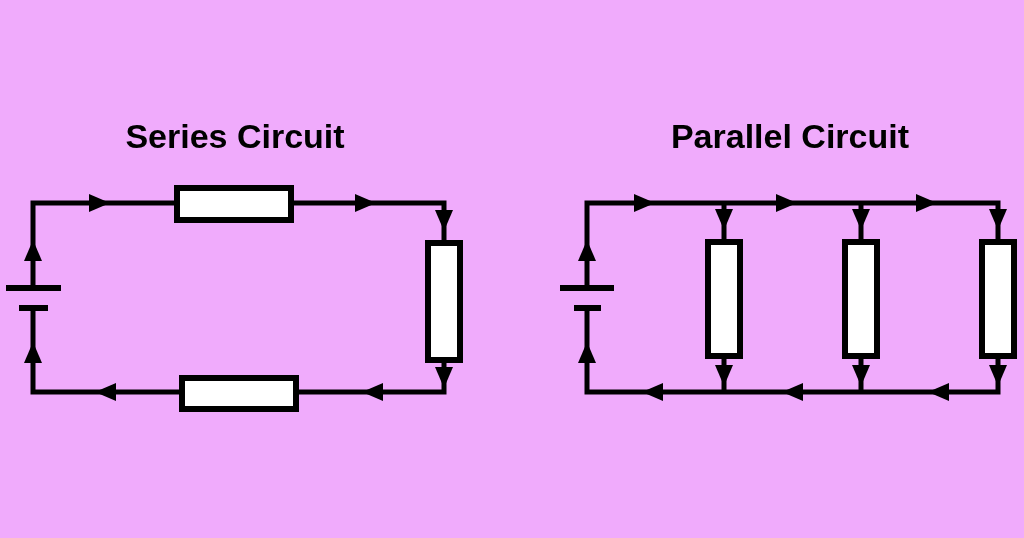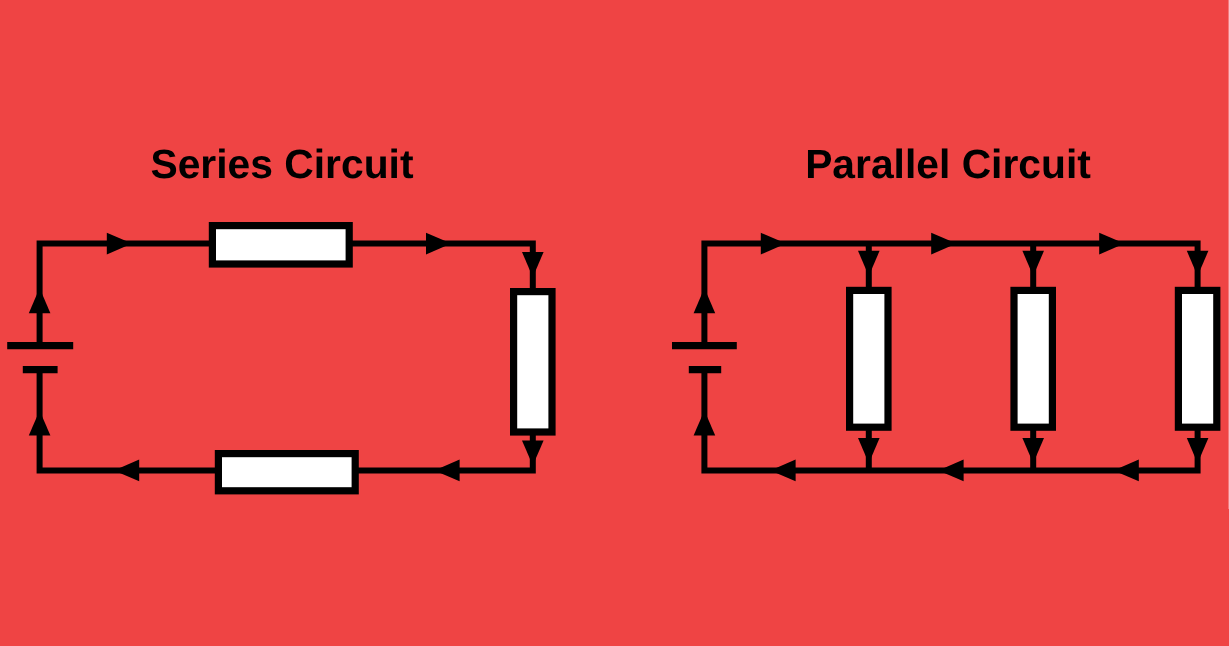--- a/index.html
+++ b/index.html
@@ -1,20 +1,20 @@
 <!DOCTYPE html>
 <html><head>
 <meta charset="utf-8">
 <style>
   html, body { margin: 0; padding: 0; }
   .stage {
     position: relative;
     width: 1024px;
     height: 538px;
-    background: #ef4444;
+    background: #f0abfc;
     overflow: hidden;
   }
   svg { display: block; }
   .title {
     font-family: "Liberation Sans", sans-serif;
     font-weight: 700;
     font-size: 34px;
     fill: #000000;
     letter-spacing: 0px;
   }

